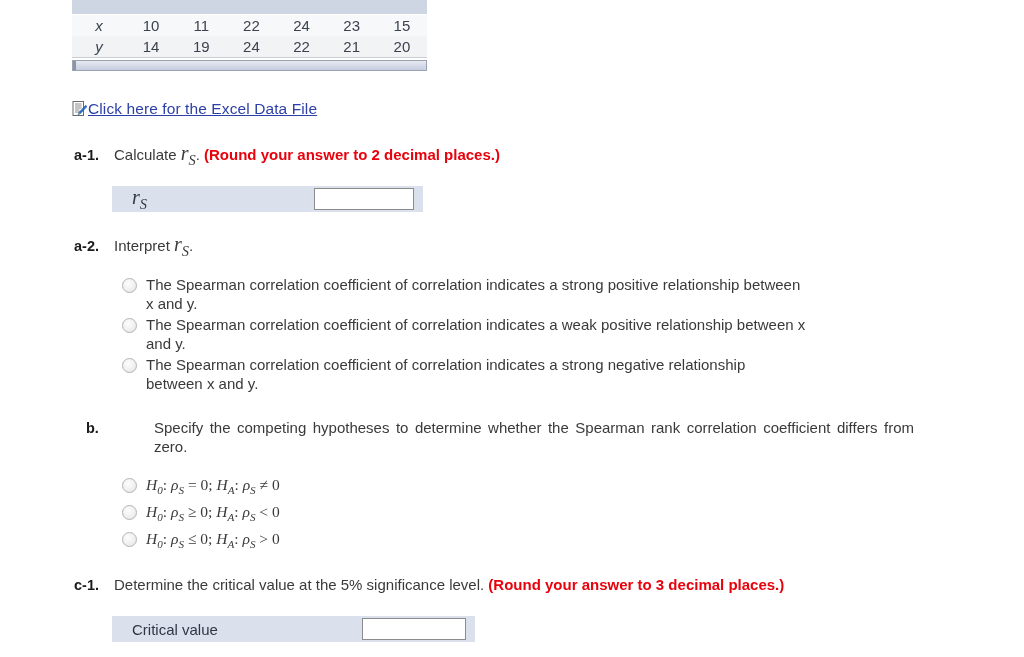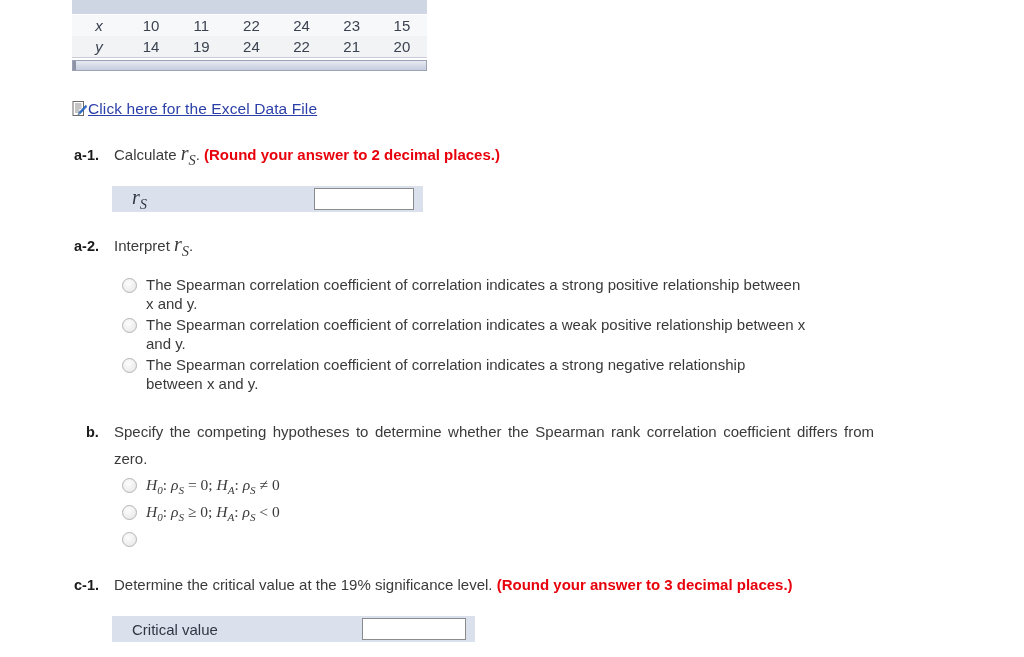--- a/index.html
+++ b/index.html
@@ -195,21 +195,22 @@
     font-size: 15.5px;
     line-height: 20px;
     font-family: "Liberation Serif", serif;
   }
   .hyp-text .v {
     font-style: italic;
   }
   .justify-par {
     text-align: justify;
     width: 760px;
-    line-height: 27px;
+    line-height: 19px;
+    margin-left: 40px;
   }
 </style>
 </head>
 <body>
 
 <div class="data-table-wrap">
   <div class="table-header-band"></div>
   <table class="data-table">
     <tbody>
         <tr class="row-x">
@@ -314,27 +315,35 @@
       <span class="v">H</span><sub>0</sub>: <span class="v">ρ</span><sub>S</sub>
       <span>≥</span>
       <span>0</span>;
       <span class="v">H</span><sub>A</sub>: <span class="v">ρ</span><sub>S</sub>
       <span>&lt;</span>
       <span>0</span>
     </span>
   </div>
   <div class="opt">
     <span class="radio"></span>
+    <span class="hyp-text">
+      <span class="v">H</span><sub>0</sub>: <span class="v">ρ</span><sub>S</sub>
+      <span>≤</span>
+      <span>0</span>;
+      <span class="v">H</span><sub>A</sub>: <span class="v">ρ</span><sub>S</sub>
+      <span>&gt;</span>
+      <span>0</span>
+    </span>
   </div>
 </div>
 
 <div class="qrow" style="left:74px; top:576px;">
   <span class="qlabel" style="width:40px;">c-1.</span>
   <span class="qtext">
-    <span>Determine the critical value at the 19% significance level.</span>
+    <span>Determine the critical value at the 5% significance level.</span>
     <span class="red-bold">(Round your answer to 3 decimal places.)</span>
   </span>
 </div>
 
 <div class="answer-band" style="left:112px; top:616px; width:363px;">
   <span class="cell-label">Critical value</span>
   <input class="answer-input" style="width: 104px;" type="text" value="">
 </div>
 
 </body></html>

